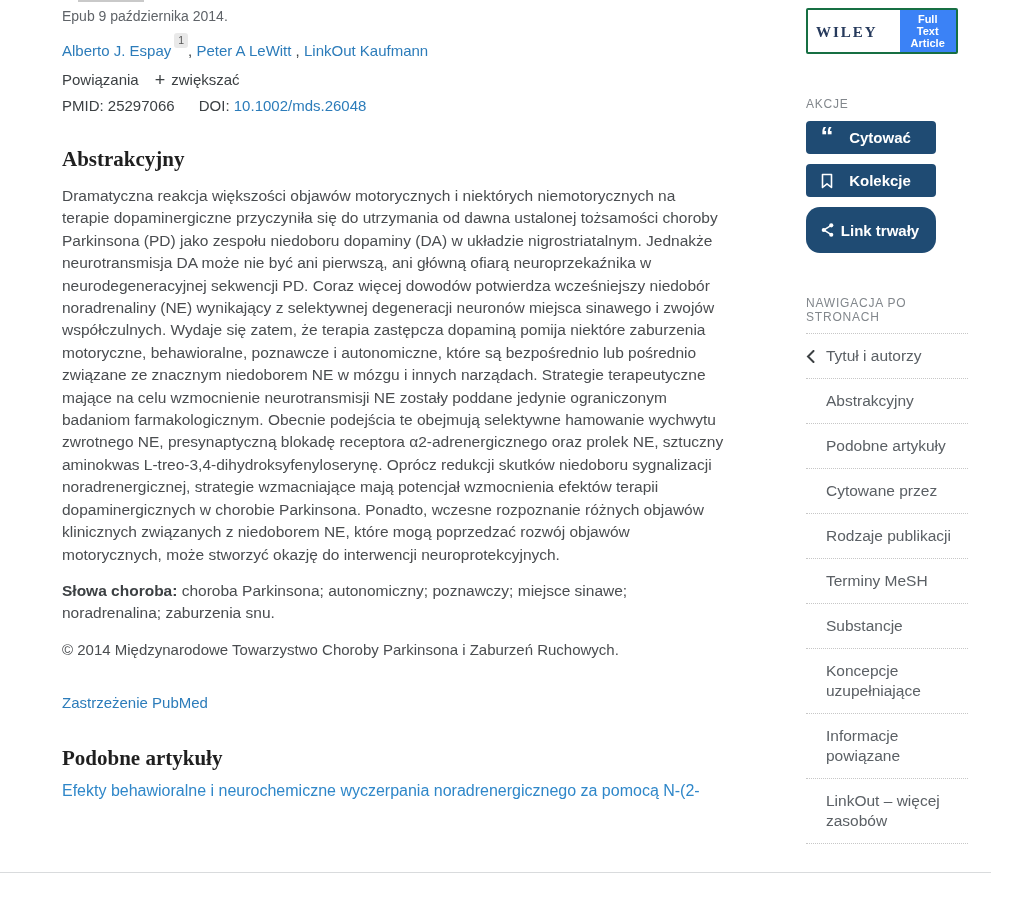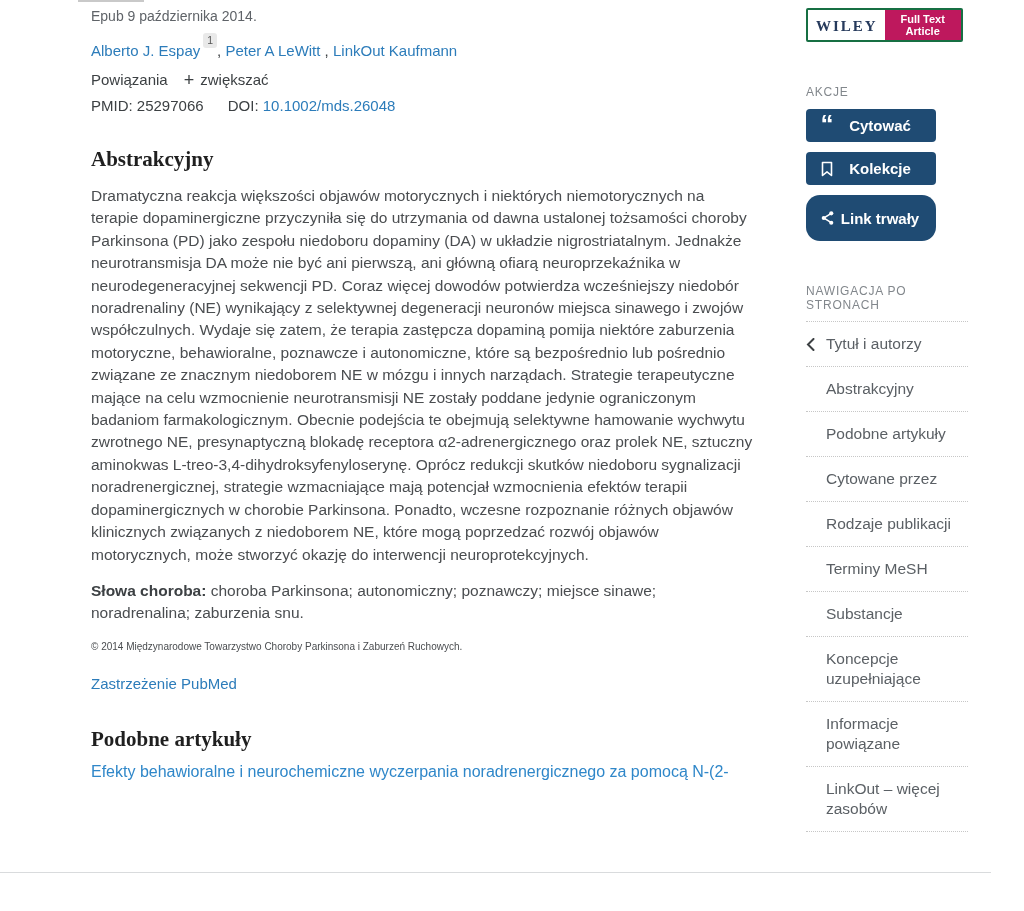--- a/index.html
+++ b/index.html
@@ -8,21 +8,21 @@
     width: 1024px; height: 911px; position: relative; overflow: hidden;
     background: #ffffff;
     font-family: "Liberation Sans", sans-serif;
     color: #4a4d50;
   }
   a { text-decoration: none; cursor: pointer; }
   button { font-family: inherit; cursor: pointer; }
 
   
   .top-cutoff { position: absolute; left: 78px; top: 0; width: 66px; height: 2px; background: #c9c9c9; }
-  .content { position: absolute; left: 91px; top: 0; width: 662px; }
+  .content { position: absolute; left: 62px; top: 0; width: 662px; }
   .epub { margin-top: 8px; font-size: 14px; color: #5f6368; }
   .title {
     margin: 15px 0 0; width: 580px;
     font-family: "Liberation Serif", serif; font-weight: 700;
     font-size: 25px; line-height: 34px; color: #1f1f1f; letter-spacing: 0.2px;
   }
   .authors { margin-top: 15px; font-size: 15px; color: #3c4043; }
   .authors a { color: #2c7cba; }
   .sep { white-space: pre; color: #3c4043; }
   .affil-sup {
@@ -37,40 +37,40 @@
   .ids-row { margin-top: 9px; font-size: 15px; color: #3c4043; }
   .doi-label { margin-left: 20px; }
   .link { color: #2c7cba; }
   .section-heading {
     margin: 33px 0 0; font-family: "Liberation Serif", serif; font-weight: 700;
     font-size: 21px; color: #1f1f1f;
   }
   .abs-text { margin: 13px 0 0; font-size: 15.5px; line-height: 22.4px; color: #4a4d50; }
   .keywords { margin: 14px 0 0; font-size: 15.5px; line-height: 22.4px; color: #4a4d50; }
   .keywords strong { color: #3c4043; }
-  .copyright { margin: 16px 0 1px; font-size: 10px; color: #4a4d50; }
+  .copyright { margin: 16px 0 14px; font-size: 15px; color: #4a4d50; }
   .disclaimer-link { display: inline-block; margin-top: 22px; font-size: 15px; }
   .similar-heading { margin-top: 34px; }
   .similar-link { display: block; margin-top: 11px; font-size: 16px; color: #2f87c9; }
   .bottom-rule { position: absolute; left: 0; top: 872px; width: 991px; height: 1px; background: #d9dbdd; }
 
   
   .sidebar { position: absolute; left: 806px; top: 8px; width: 162px; }
   .wiley-btn {
     display: inline-flex; align-items: stretch; border: 2px solid #176f43;
     border-radius: 2px; overflow: hidden; background: #fff;
   }
   .wiley-brand {
     font-family: "Liberation Serif", serif; font-weight: 700; letter-spacing: 2px;
     font-size: 15px; color: #263a5c; padding: 6px 7px 4px 8px; display: flex; align-items: center;
   }
   .wiley-badge {
-    background: #be185d; color: #fff; font-size: 11px; font-weight: 700;
-    line-height: 12px; padding: 3px 6px; width: 76px; display: flex;
-    align-items: center; justify-content: center; text-align: center;
+    background: #3b82f6; color: #fff; font-size: 11px; font-weight: 700;
+    line-height: 12px; padding: 3px 6px; width: 56px; display: flex;
+    align-items: center; justify-content: center; text-align: center; margin-left: 15px;
   }
   .side-label { margin-top: 43px; font-size: 12px; letter-spacing: 0.8px; color: #82878c; }
   .action-btn {
     display: flex; align-items: center; margin-top: 10px; width: 130px; height: 33px;
     background: #1f4b73; border: none; border-radius: 4px; color: #fff;
     font-weight: 700; font-size: 15px; padding: 0 12px;
   }
   .action-btn.tall { height: 46px; border-radius: 14px; }
   .action-btn .btn-label { flex: 1; line-height: 17px; }
   .btn-icon { width: 18px; display: flex; align-items: center; justify-content: center; flex: none; }

